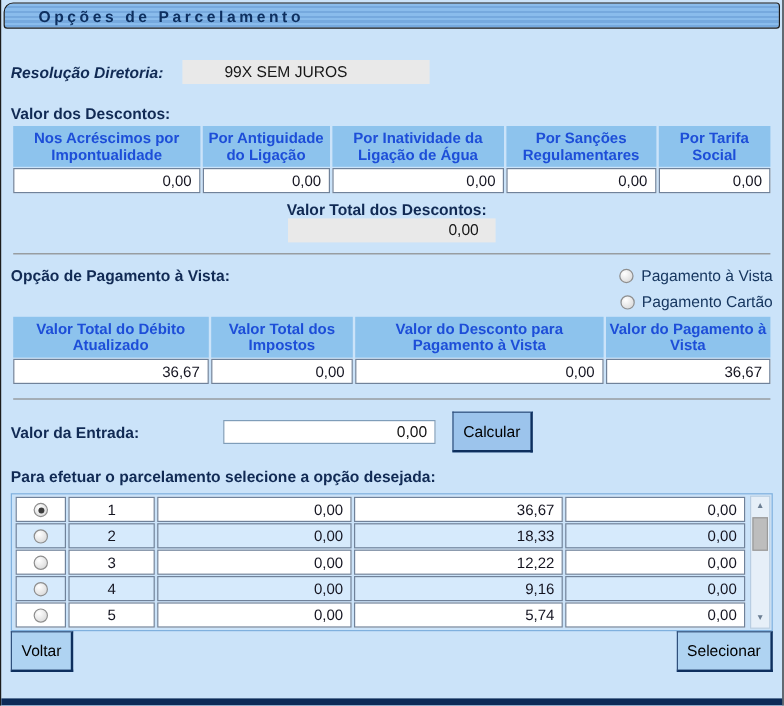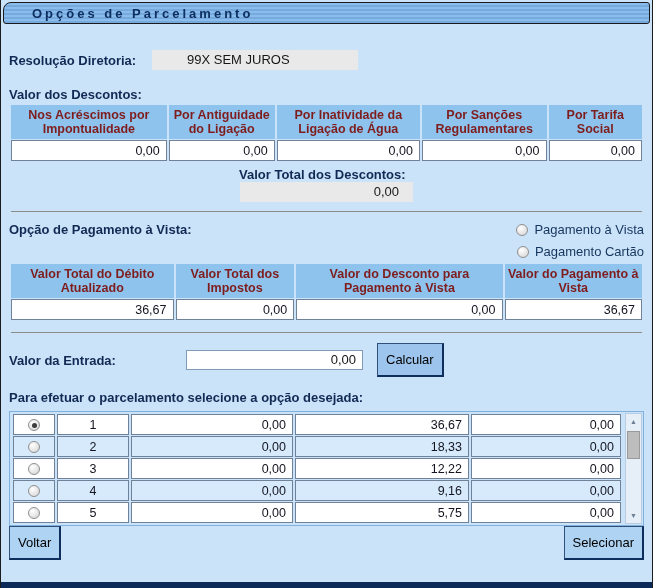--- a/index.html
+++ b/index.html
@@ -18,21 +18,21 @@
     padding-left:28px;box-sizing:border-box;
   }
   .content{padding:0 8px;}
   .row{display:flex;align-items:center;}
   .lbl{font-weight:bold;color:#112a54;}
   .grayfield{background:#E9E9E9;height:20px;line-height:20px;color:#161616;box-sizing:border-box;}
   .sep{border:0;border-top:1px solid #8c8c8c;margin:0 2px;}
   
   table{border-collapse:separate;border-spacing:2px 1px;width:100%;table-layout:fixed;}
   td{font-size:12.5px;overflow:hidden;}
-  td.hdr{background:#8DC3ED;color:#7f1d1d;font-weight:bold;text-align:center;
+  td.hdr{background:#8DC3ED;color:#1d4ed8;font-weight:bold;text-align:center;
         vertical-align:middle;height:32px;padding:1px 2px;line-height:1.15;}
   td.hdr1{height:19px;}
   td.val{background:#fff;border:1px solid #70829a;text-align:right;padding:1px 6px;
         height:17px;color:#141420;}
   tr.even td.val{background:#D6EAFC;}
   td.val.center{text-align:center;}
   td.radiocell{border:1px solid #70829a;background:#fff;text-align:center;height:17px;padding:0;}
   tr.even td.radiocell{background:#D6EAFC;}
   
   .radio{display:inline-flex;width:12px;height:12px;border-radius:50%;
@@ -61,21 +61,21 @@
   .bottom-bar{position:absolute;left:0;right:0;bottom:0;height:6px;background:#0C2A57;}
 </style>
 </head>
 <body>
 
 <div class="title-tab">Opções de Parcelamento</div>
 
 <div class="content">
 
   <div class="row" style="margin-top:26px;">
-    <div class="lbl" style="width:143px;">Resolução Diretoria:</div>
+    <div class="lbl" style="width:143px;font-style:italic;">Resolução Diretoria:</div>
     <div class="grayfield" style="width:206px;padding-left:35px;">99X SEM JUROS</div>
   </div>
 
   <div class="lbl" style="margin-top:17px;">Valor dos Descontos:</div>
 
   <table style="margin-top:2px;">
     <colgroup>
         <col style="width:25%">
         <col style="width:17%">
         <col style="width:23%">
@@ -190,21 +190,21 @@
         <td class="radiocell"><span class="radio"></span></td>
         <td class="val center">4</td>
         <td class="val">0,00</td>
         <td class="val">9,16</td>
         <td class="val">0,00</td>
       </tr>
       <tr>
         <td class="radiocell"><span class="radio"></span></td>
         <td class="val center">5</td>
         <td class="val">0,00</td>
-        <td class="val">5,75</td>
+        <td class="val">5,74</td>
         <td class="val">0,00</td>
       </tr>
     </tbody>
       </table>
     <div class="sbar">
       <div class="arrow">▲</div>
       <div class="track">
         <div class="thumb"></div>
       </div>
       <div class="arrow">▼</div>

